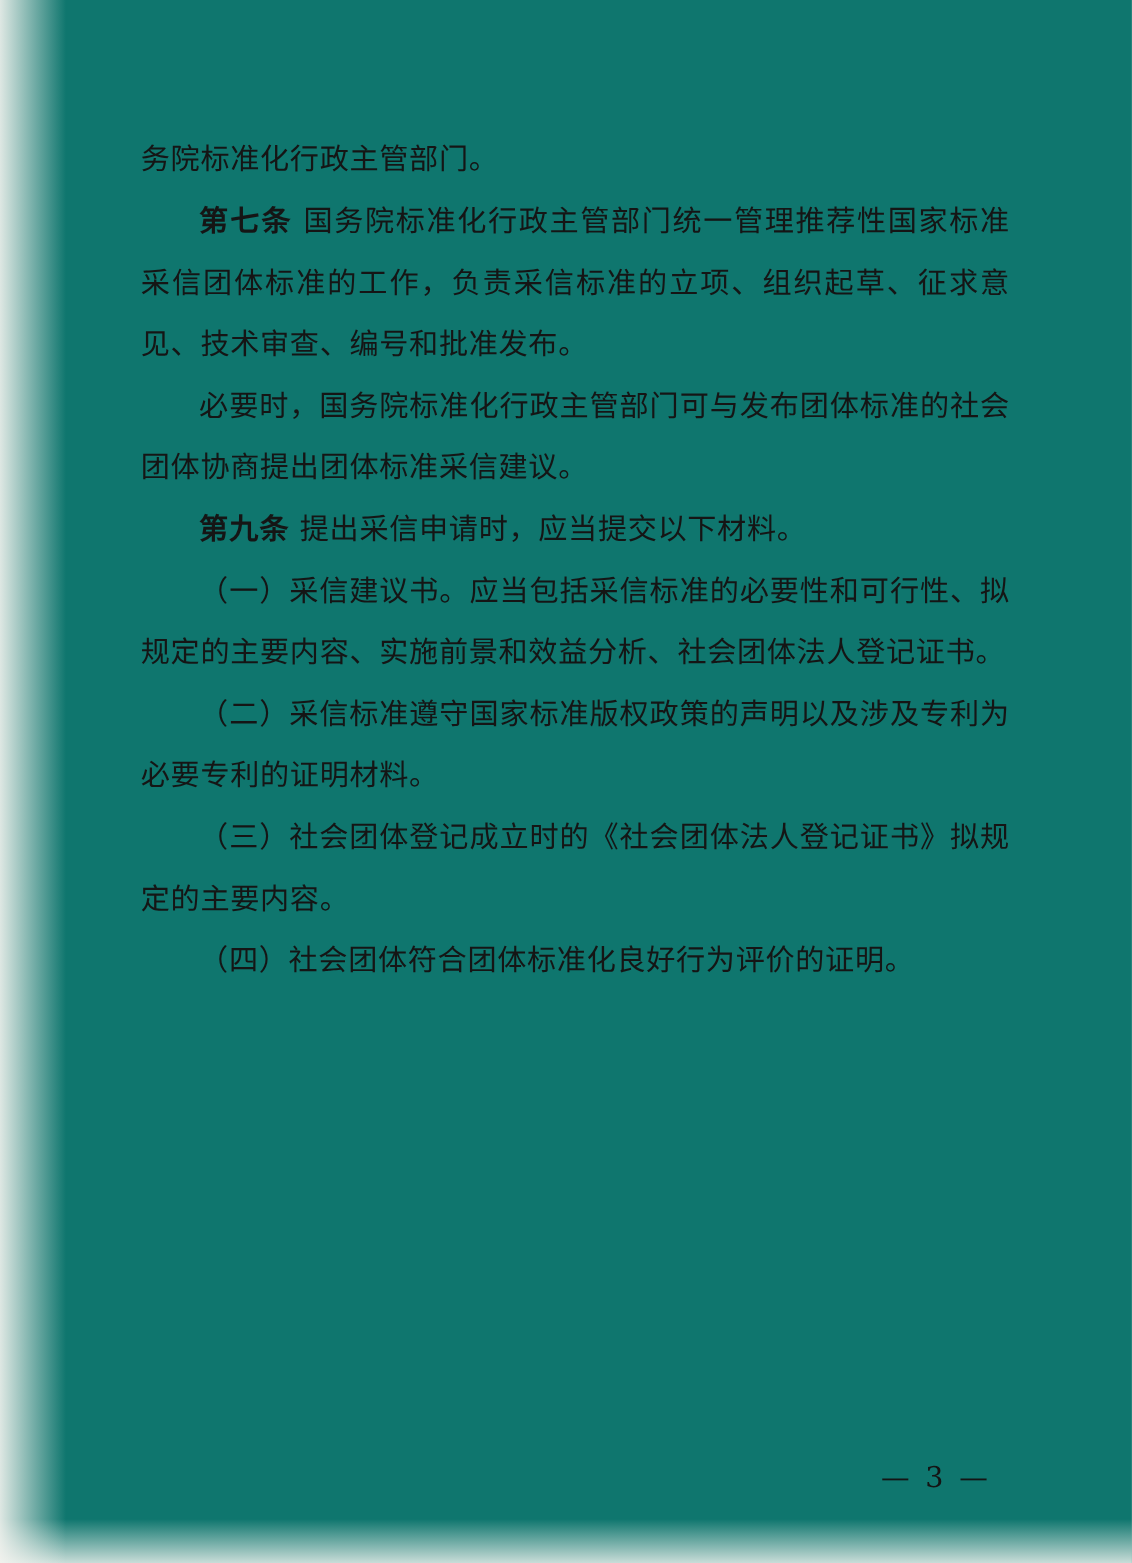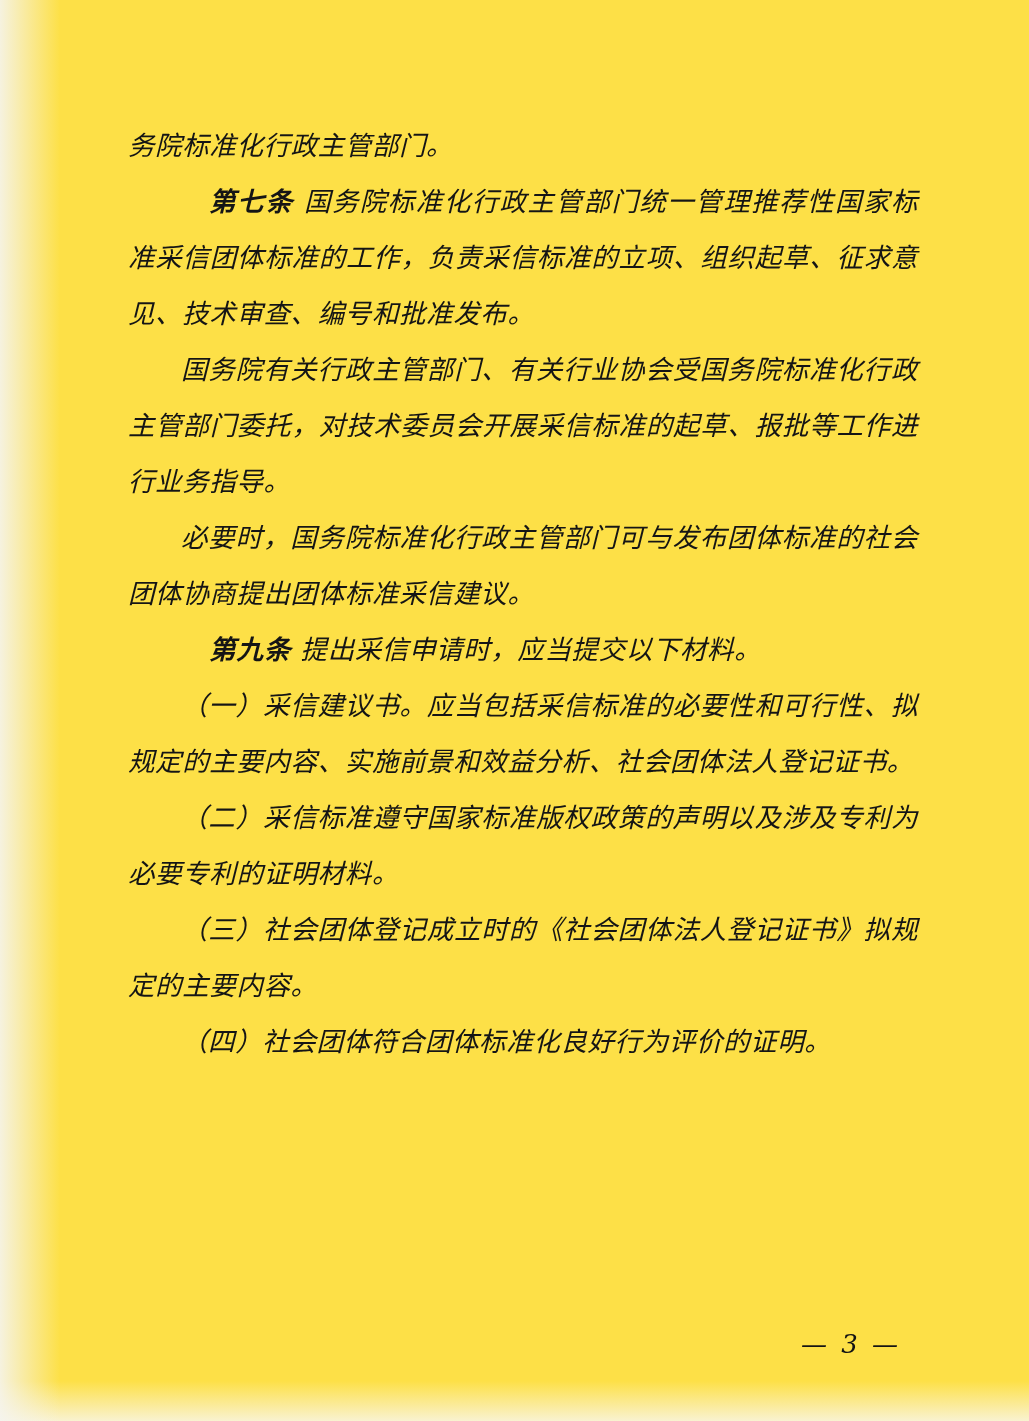--- a/index.html
+++ b/index.html
@@ -12,22 +12,21 @@
     width: 1029px;
     height: 1421px;
     position: relative;
     font-family: "DejaVu Serif", "Liberation Serif", serif;
     color: #1a1a1a;
     overflow: hidden;
   }
   .page {
     position: absolute;
     inset: 0;
-    background: #fde047;
-    font-style: italic;
+    background: #0f766e;
   }
   
   .paper-tint {
     position: absolute;
     inset: 0;
     background:
       linear-gradient(90deg, rgba(245,244,240,0.9) 0px, rgba(255,255,255,0) 60px),
       linear-gradient(0deg, rgba(248,247,243,0.8) 0px, rgba(255,255,255,0) 40px);
     pointer-events: none;
   }
@@ -49,21 +48,20 @@
   }
   .para.indent {
     text-indent: 2em;
   }
   .para.cont {
     text-indent: 0;
   }
   .art-label {
     font-weight: 700;
     letter-spacing: 1px;
-    margin-left: 28px;
   }
   .footer {
     position: absolute;
     left: 0;
     right: 0;
     bottom: 62px;
     text-align: right;
     padding-right: 128px;
     font-size: 26px;
     letter-spacing: 3px;
@@ -80,21 +78,20 @@
   <div class="content">
 
     <p class="para cont">务院标准化行政主管部门。</p>
 
     <p class="para indent">
       <span class="art-label">第七条</span>
       <span>国务院标准化行政主管部门统一管理推荐性国家标准采信团体标准的工作，负责采信标准的立项、组织起草、征求意见、技术审查、编号和批准发布。</span>
     </p>
 
 
-    <p class="para indent">国务院有关行政主管部门、有关行业协会受国务院标准化行政主管部门委托，对技术委员会开展采信标准的起草、报批等工作进行业务指导。</p>
 
 
     <p class="para indent">必要时，国务院标准化行政主管部门可与发布团体标准的社会团体协商提出团体标准采信建议。</p>
 
     <p class="para indent">
       <span class="art-label">第九条</span>
       <span>提出采信申请时，应当提交以下材料。</span>
     </p>
 
     <p class="para indent">（一）采信建议书。应当包括采信标准的必要性和可行性、拟规定的主要内容、实施前景和效益分析、社会团体法人登记证书。</p>

